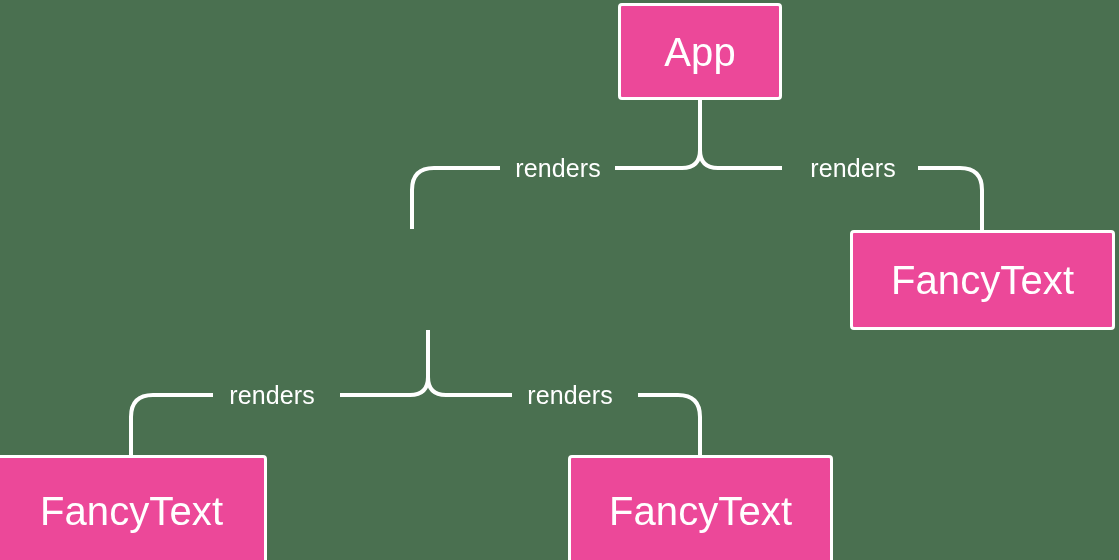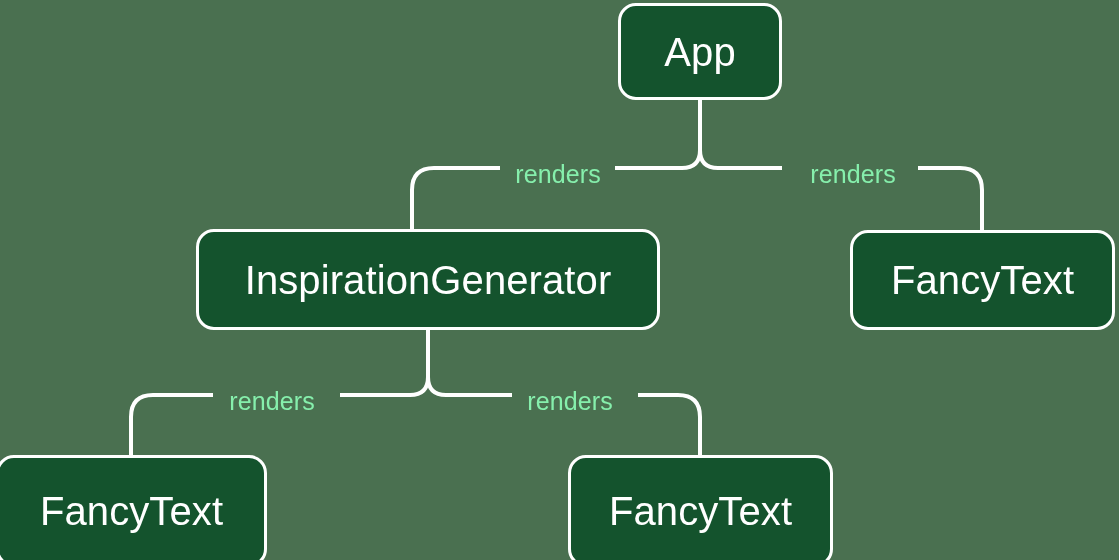--- a/index.html
+++ b/index.html
@@ -21,47 +21,46 @@
   #wires {
     position: absolute;
     left: 0;
     top: 0;
     width: 1119px;
     height: 560px;
   }
   .node {
     position: absolute;
     box-sizing: border-box;
-    background: #14532d;
+    background: #ec4899;
     border: 3px solid #ffffff;
-    border-radius: 18px;
+    border-radius: 4px;
     color: #ffffff;
     display: flex;
     align-items: center;
     justify-content: center;
     font-size: 40px;
     line-height: 1;
     letter-spacing: 0.1px;
     white-space: nowrap;
     z-index: 2;
   }
   .node-label {
     display: block;
     padding: 0 6px;
   }
   .edge-label {
     position: absolute;
-    color: #86efac;
+    color: #ffffff;
     font-size: 25px;
     line-height: 1;
     white-space: nowrap;
     transform: translate(-50%, -50%);
     z-index: 3;
     letter-spacing: 0.1px;
-    margin-top: 6px;
   }
 
   
   #node-app           { left: 618px; top: 3px;   width: 164px; height: 97px; }
   #node-inspiration   { left: 196px; top: 229px; width: 464px; height: 101px; }
   #node-fancytext-right { left: 850px; top: 230px; width: 265px; height: 100px; }
   #node-fancytext-bottom { left: -4px; top: 455px; width: 271px; height: 112px; }
   #node-copyright     { left: 568px; top: 455px; width: 265px; height: 112px; }
 
   
@@ -93,23 +92,20 @@
       <path d="M213,395 L153,395 Q131,395 131,417 L131,455"></path>
 
       <path d="M638,395 L678,395 Q700,395 700,417 L700,455"></path>
     </g>
   </svg>
 
   <div class="node" id="node-app">
     <span class="node-label">App</span>
   </div>
 
-  <div class="node" id="node-inspiration">
-    <span class="node-label">InspirationGenerator</span>
-  </div>
 
   <div class="node" id="node-fancytext-right">
     <span class="node-label">FancyText</span>
   </div>
 
   <div class="node" id="node-fancytext-bottom">
     <span class="node-label">FancyText</span>
   </div>
 
   <div class="node" id="node-copyright">

